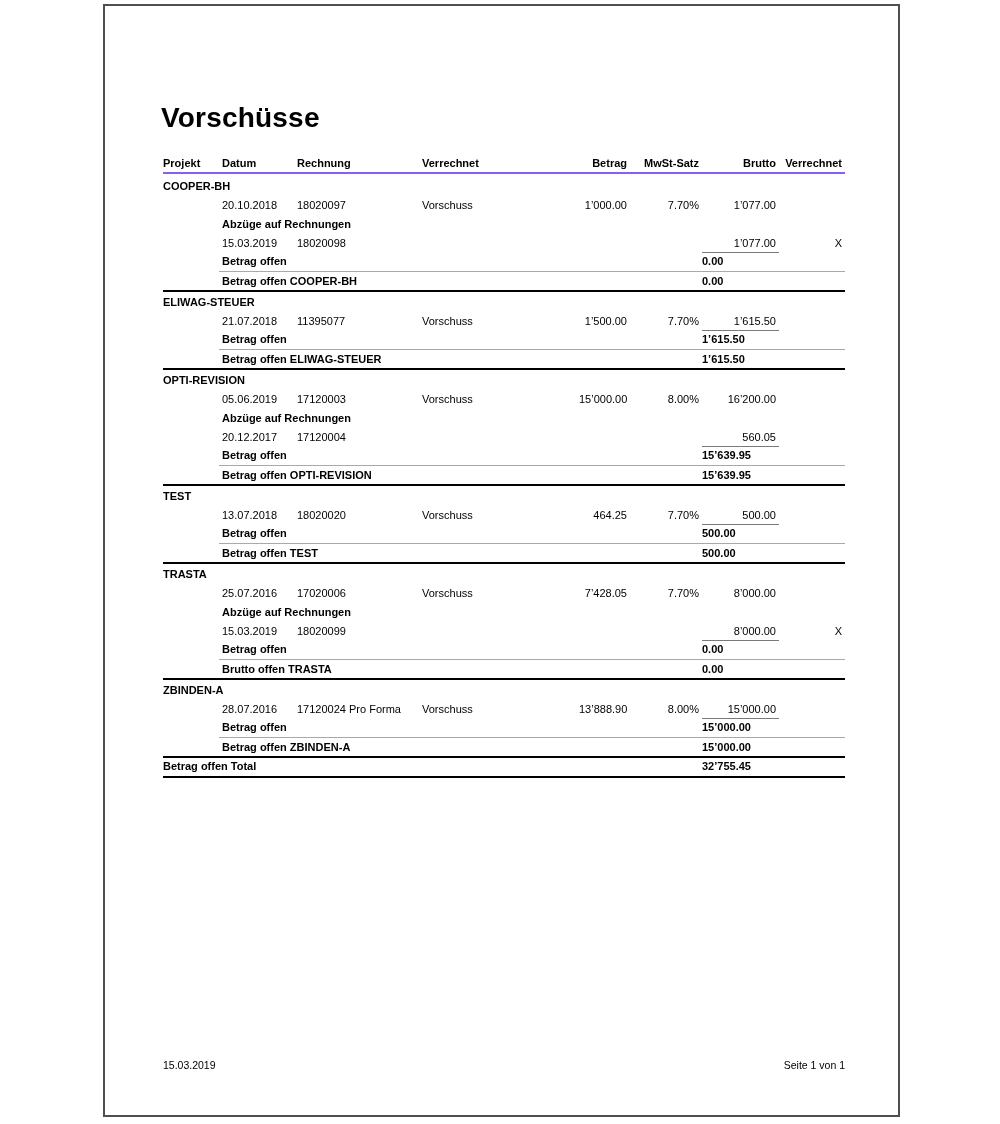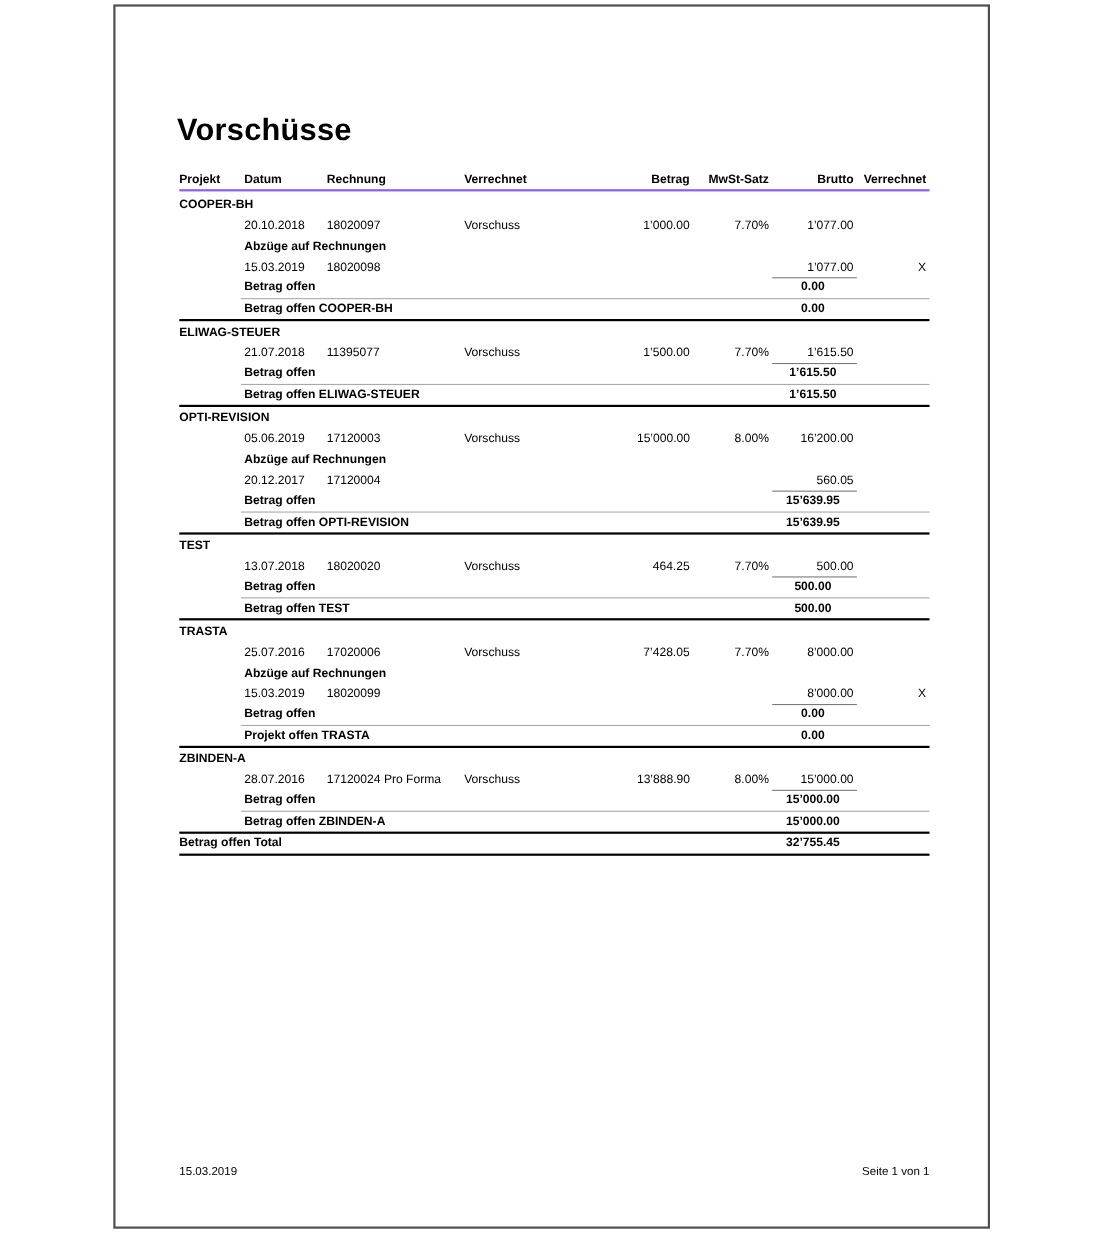--- a/index.html
+++ b/index.html
@@ -59,21 +59,21 @@
   }
 
   .subtotal {
     height: 19px; line-height: 17px;
     margin-left: 56px; width: 626px;
     border-bottom: 1px solid #a9a9a9;
     display: flex; font-weight: 700;
   }
   .subtotal .st-label { flex: 1; padding-left: 3px; }
 
-  .st-value { width: 77px; text-align: center; padding-right: 3px; white-space: nowrap; }
+  .st-value { width: 77px; text-align: left; padding-right: 3px; white-space: nowrap; }
   .st-spacer { width: 66px; }
 
   .group-total {
     height: 20px; line-height: 18px;
     padding-left: 56px;
     border-bottom: 2px solid #000000;
     display: flex; font-weight: 700;
     margin-bottom: 0;
   }
   .group-total .gt-label { flex: 1; padding-left: 3px; }
@@ -240,21 +240,21 @@
             <span class="c c6 num"></span>
             <span class="c c7 num uline">8’000.00</span>
             <span class="c c8 num">X</span>
           </div>
           <div class="subtotal">
             <span class="st-label">Betrag offen</span>
             <span class="st-value">0.00</span>
             <span class="st-spacer"></span>
           </div>
           <div class="group-total">
-            <span class="gt-label">Projekt offen TRASTA</span>
+            <span class="gt-label">Brutto offen TRASTA</span>
             <span class="st-value">0.00</span>
             <span class="st-spacer"></span>
           </div>
           <div class="group-header">ZBINDEN-A</div>
           <div class="grid-row entry">
             <span class="c c1"></span>
             <span class="c c2">28.07.2016</span>
             <span class="c c3">17120024 Pro Forma</span>
             <span class="c c4">Vorschuss</span>
             <span class="c c5 num">13’888.90</span>

